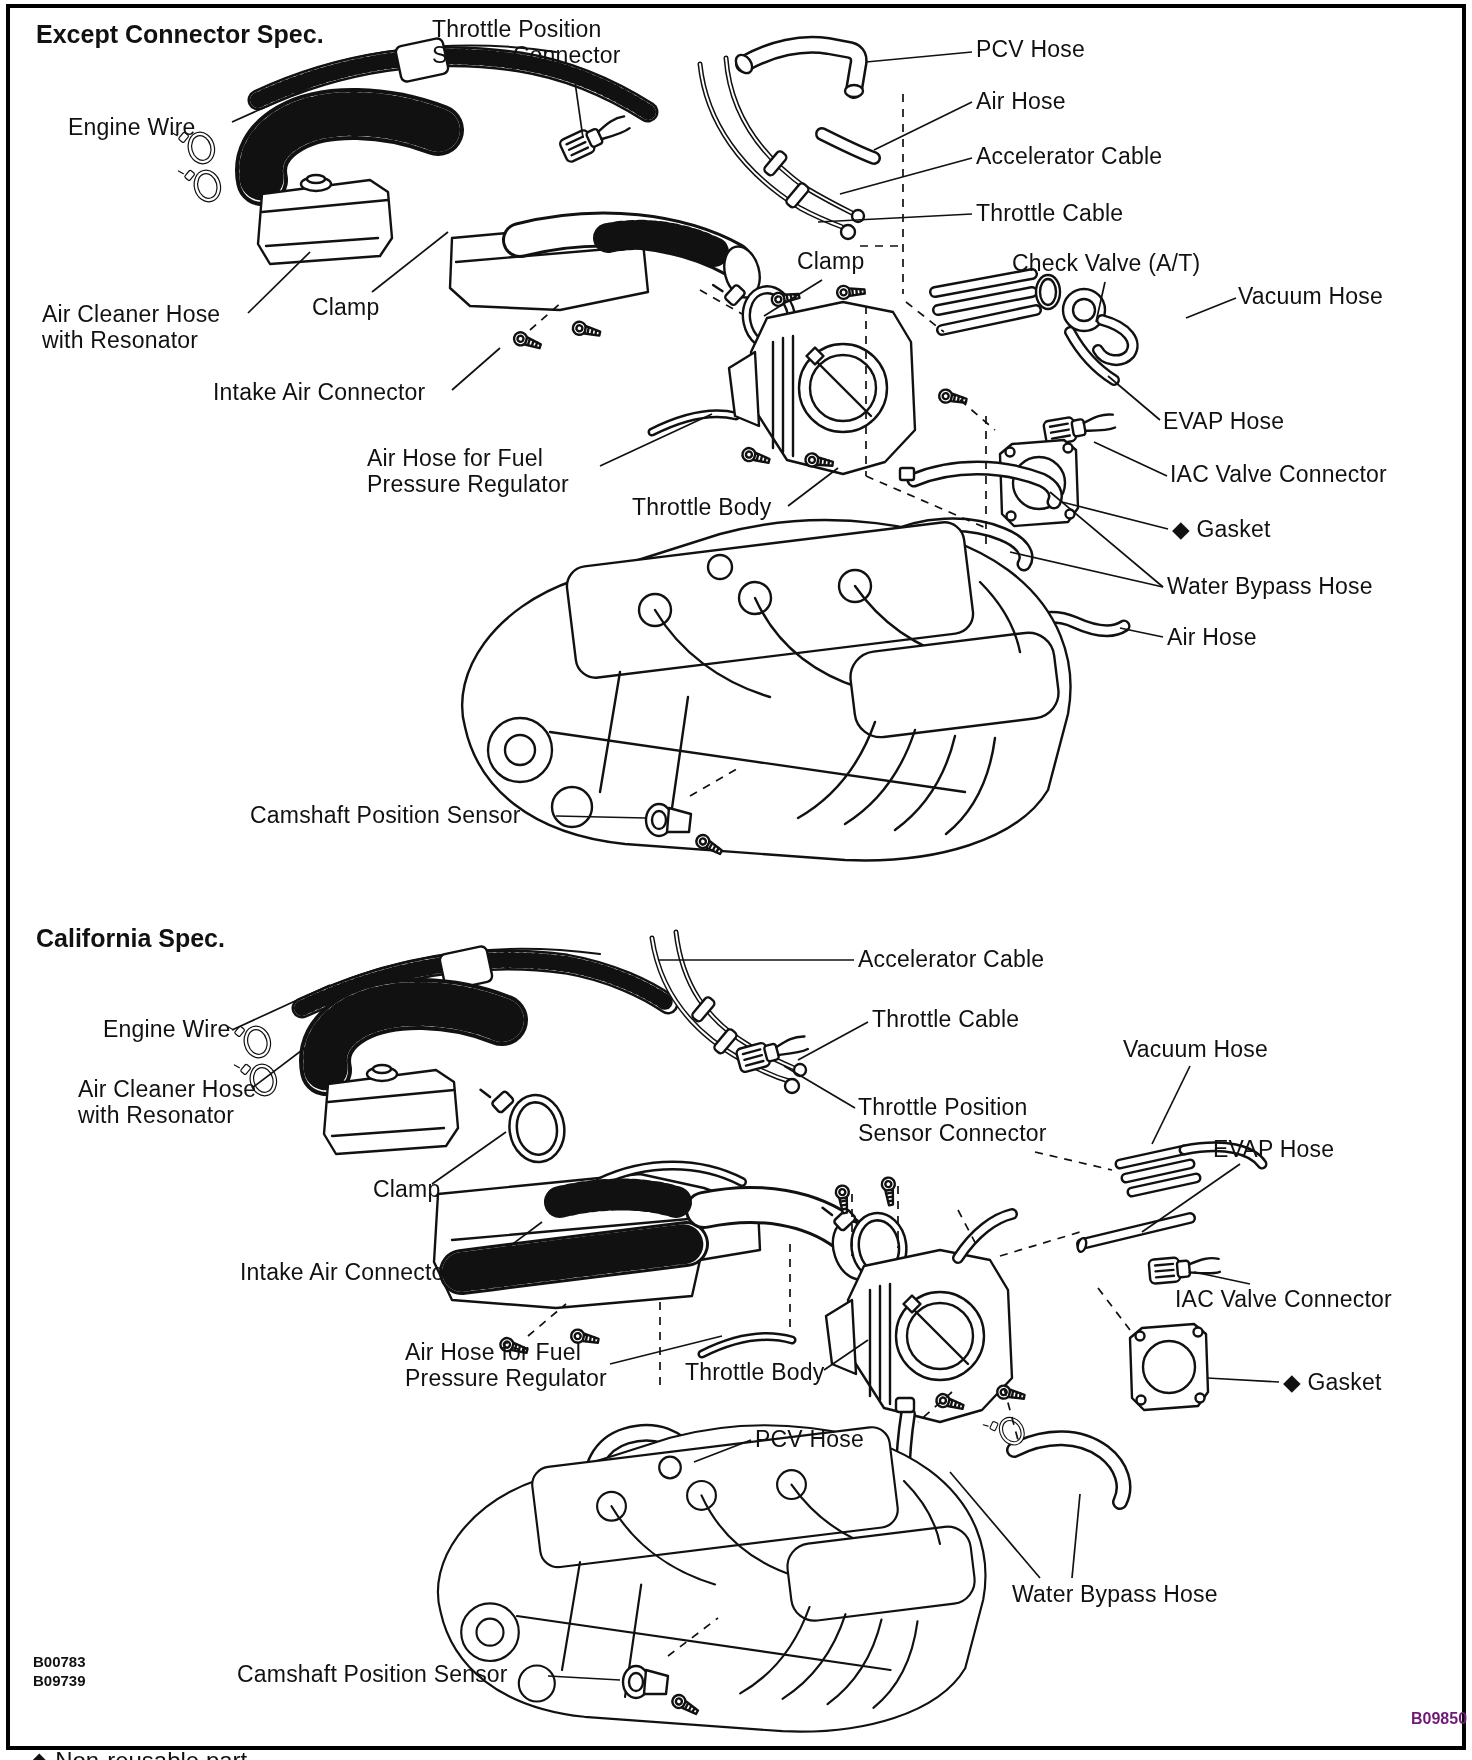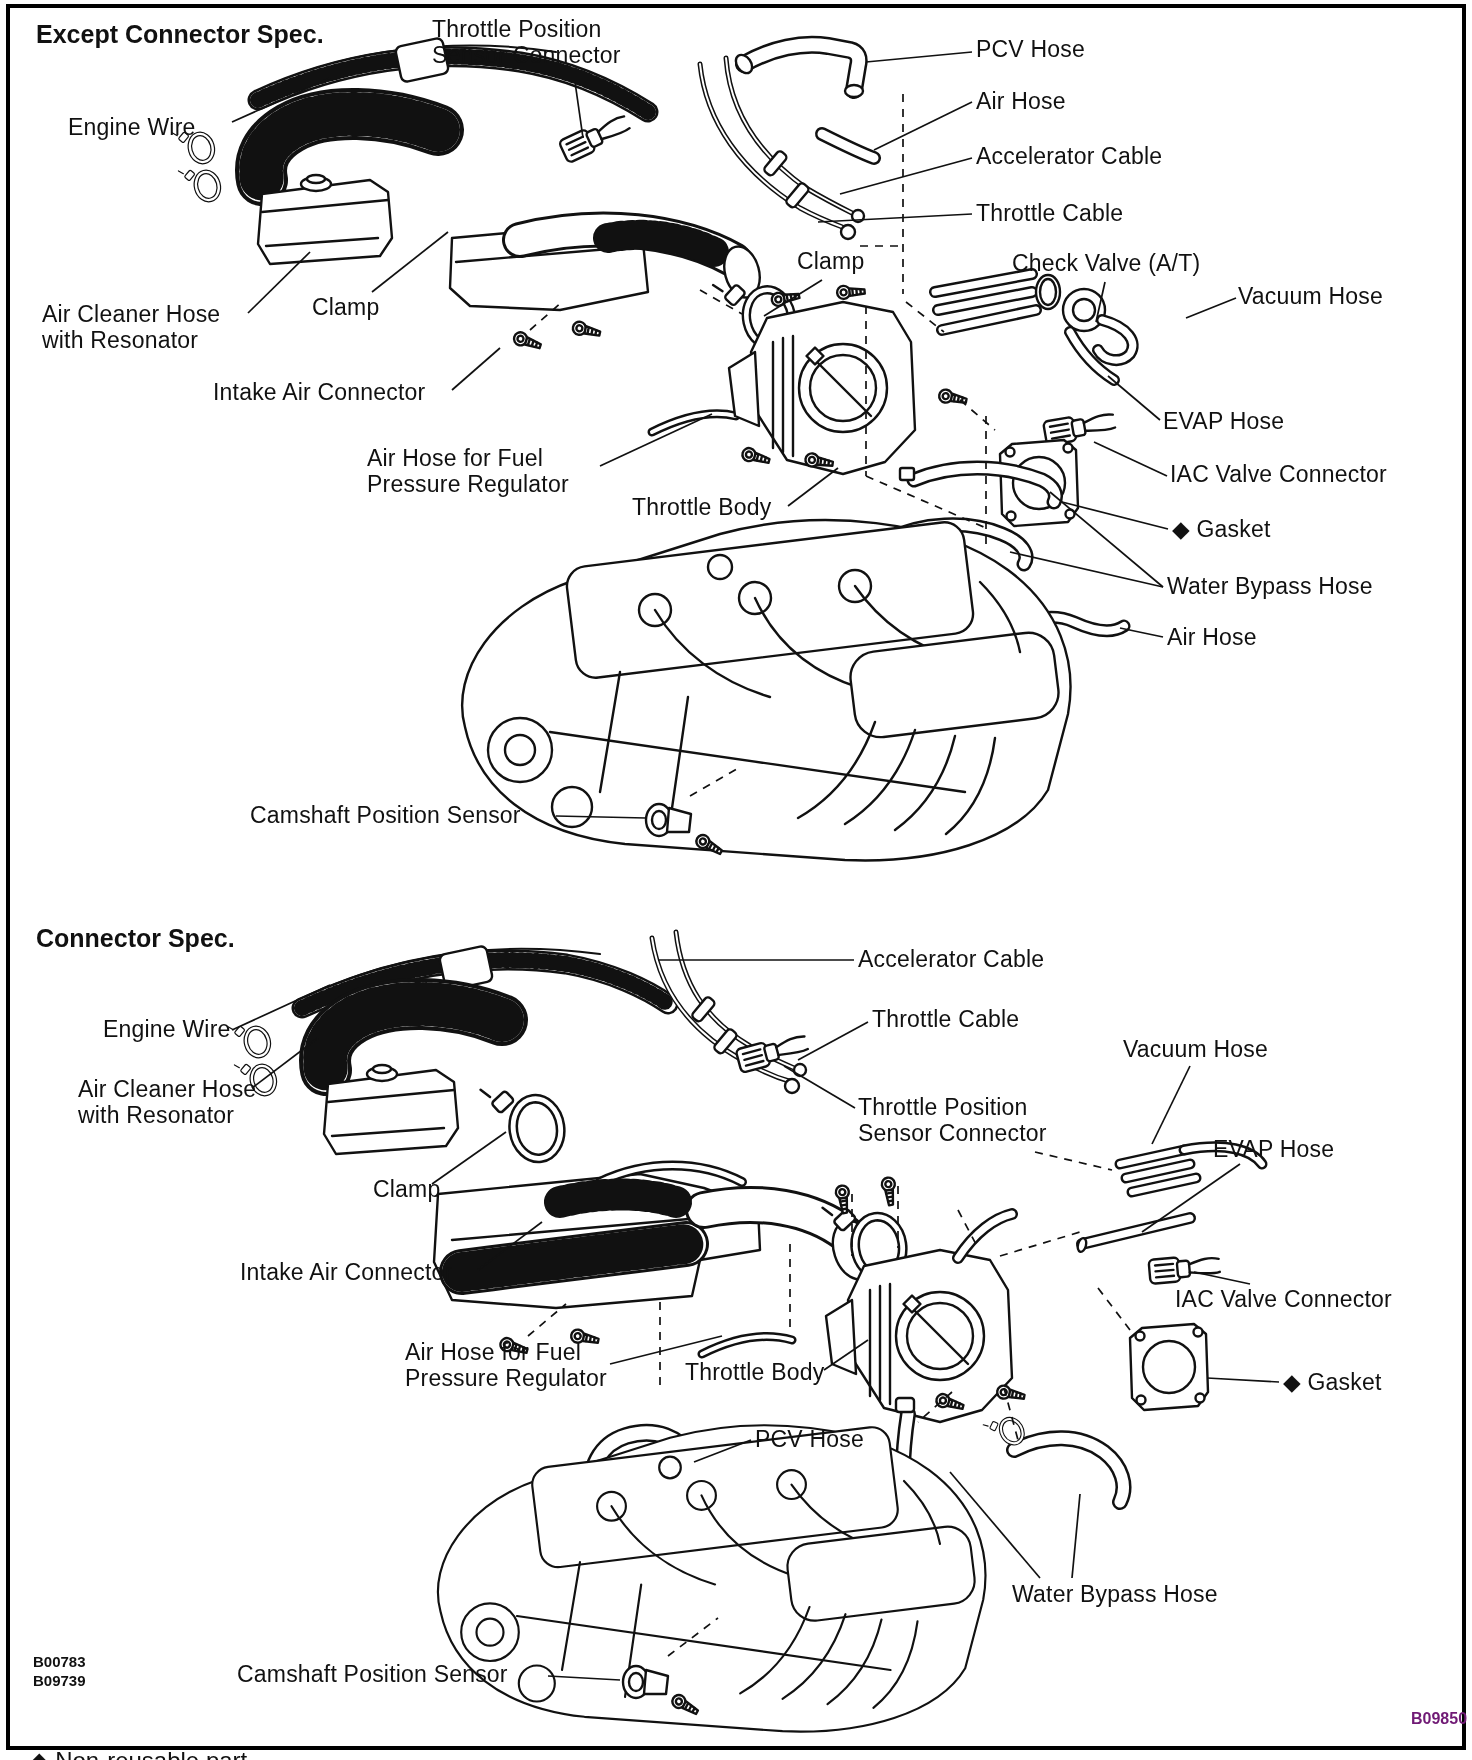--- a/index.html
+++ b/index.html
@@ -419,21 +419,21 @@
   <div class="lbl" style="left:1163px;top:408px;">EVAP Hose</div>
   <div class="lbl" style="left:367px;top:445px;">Air Hose for Fuel
 Pressure Regulator</div>
   <div class="lbl" style="left:632px;top:494px;">Throttle Body</div>
   <div class="lbl" style="left:1170px;top:461px;">IAC Valve Connector</div>
   <div class="lbl" style="left:1172px;top:516px;">◆ Gasket</div>
   <div class="lbl" style="left:1167px;top:573px;">Water Bypass Hose</div>
   <div class="lbl" style="left:1167px;top:624px;">Air Hose</div>
   <div class="lbl" style="left:250px;top:802px;">Camshaft Position Sensor</div>
 
-  <div class="ttl" style="left:36px;top:924px;">Connector Spec.</div>
+  <div class="ttl" style="left:36px;top:924px;">California Spec.</div>
   <div class="lbl" style="left:103px;top:1016px;">Engine Wire</div>
   <div class="lbl" style="left:858px;top:946px;">Accelerator Cable</div>
   <div class="lbl" style="left:872px;top:1006px;">Throttle Cable</div>
   <div class="lbl" style="left:1123px;top:1036px;">Vacuum Hose</div>
   <div class="lbl" style="left:78px;top:1076px;">Air Cleaner Hose
 with Resonator</div>
   <div class="lbl" style="left:373px;top:1176px;">Clamp</div>
   <div class="lbl" style="left:858px;top:1094px;">Throttle Position
 Sensor Connector</div>
   <div class="lbl" style="left:1213px;top:1136px;">EVAP Hose</div>

